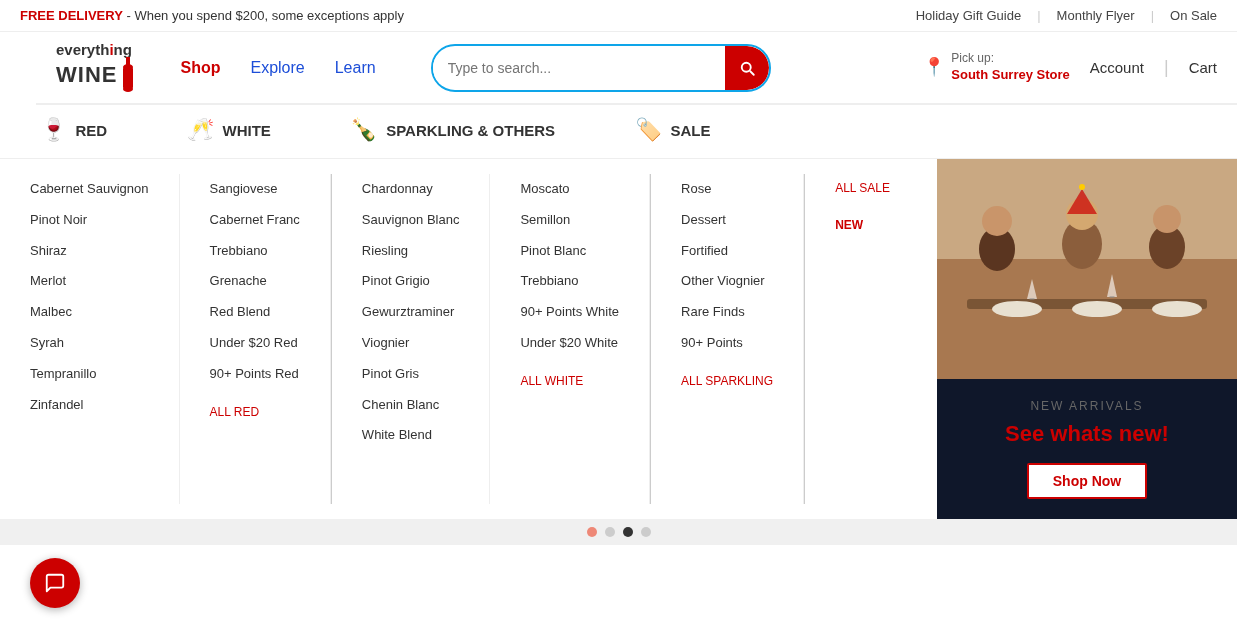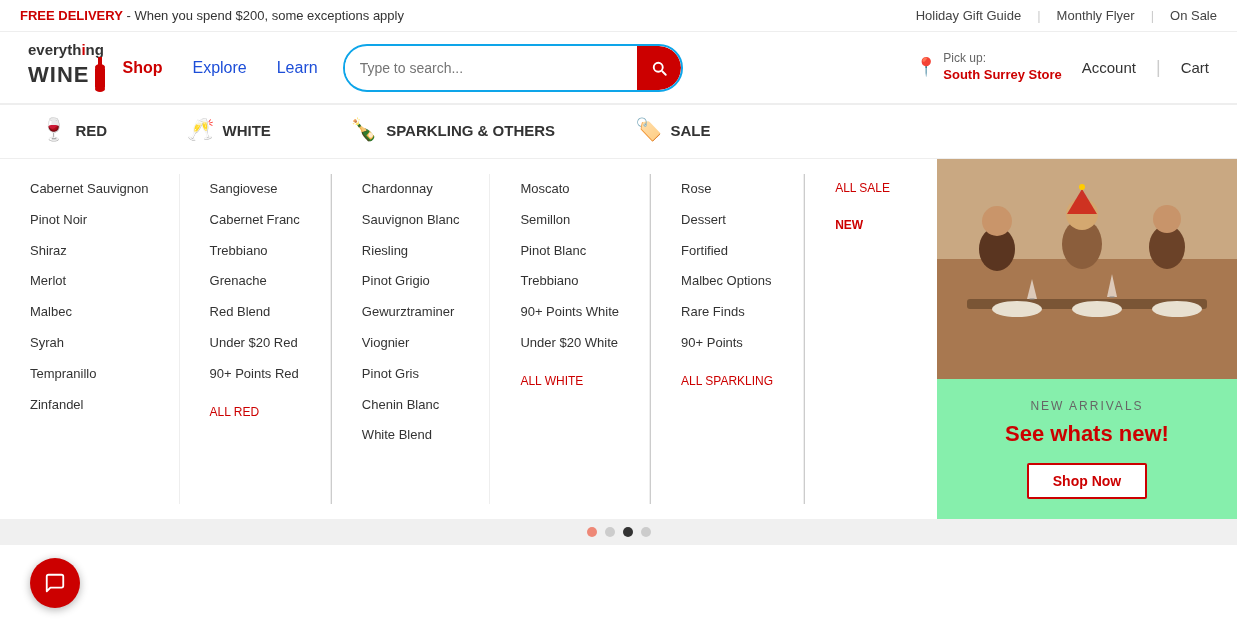--- a/index.html
+++ b/index.html
@@ -18,22 +18,24 @@
     .top-bar-left { color: #333; }
     .top-bar-left strong { color: #c00; text-align: right; }
     .top-bar-right { display: flex; align-items: flex-end; gap: 16px; }
     .top-bar-right a { color: #444; text-decoration: none; }
     .top-bar-divider { color: #ccc; }
 
     
     .header {
       display: flex;
       align-items: center;
-      padding: 10px 28px;
+      padding: 10px 20px;
       border-bottom: 2px solid #eee;
+      gap: 30px;
+      margin-left: 36px;
     }
     .logo { display: flex; flex-direction: column; line-height: 1; text-decoration: none; margin-right: 10px; }
 
     .nav { display: flex; align-items: center; gap: 20px; }
     .nav-item { text-decoration: none; color: #1d4ed8; font-size: 16px; font-weight: 500; cursor: pointer; padding: 5px; }
     .nav-item.active { color: #c00; font-weight: bold; }
 
     .search-bar {
       flex: 1;
       max-width: 340px;
@@ -147,21 +149,21 @@
     .people-placeholder {
       width: 100%;
       height: 100%;
       background: linear-gradient(135deg, #d4a76a 0%, #b8845a 30%, #8b6040 60%, #5a3a28 100%);
       display: flex;
       align-items: flex-end;
       justify-content: center;
     }
 
     .new-arrivals-box {
-      background: #86efac;
+      background: #0f172a;
       text-align: center;
       padding: 20px;
     }
     .new-arrivals-label {
       font-size: 12px;
       letter-spacing: 2px;
       color: #666;
       text-transform: uppercase;
       margin-bottom: 8px;
     }
@@ -345,21 +347,21 @@
       <a>Under $20 White</a>
       <a class="all-link">ALL WHITE</a>
     </div>
 
     <div class="section-divider"></div>
 
     <div class="dropdown-col sparkling-col">
       <a>Rose</a>
       <a>Dessert</a>
       <a>Fortified</a>
-      <a>Malbec Options</a>
+      <a>Other Viognier</a>
       <a>Rare Finds</a>
       <a>90+ Points</a>
       <a class="all-link">ALL SPARKLING</a>
     </div>
 
     <div class="section-divider"></div>
 
     <div class="dropdown-col">
       <a class="all-link" style="margin-top:0;">ALL SALE</a>
       <a class="all-link" style="color:#c00; font-weight:bold; font-size:12px; text-transform:uppercase;">NEW</a>

